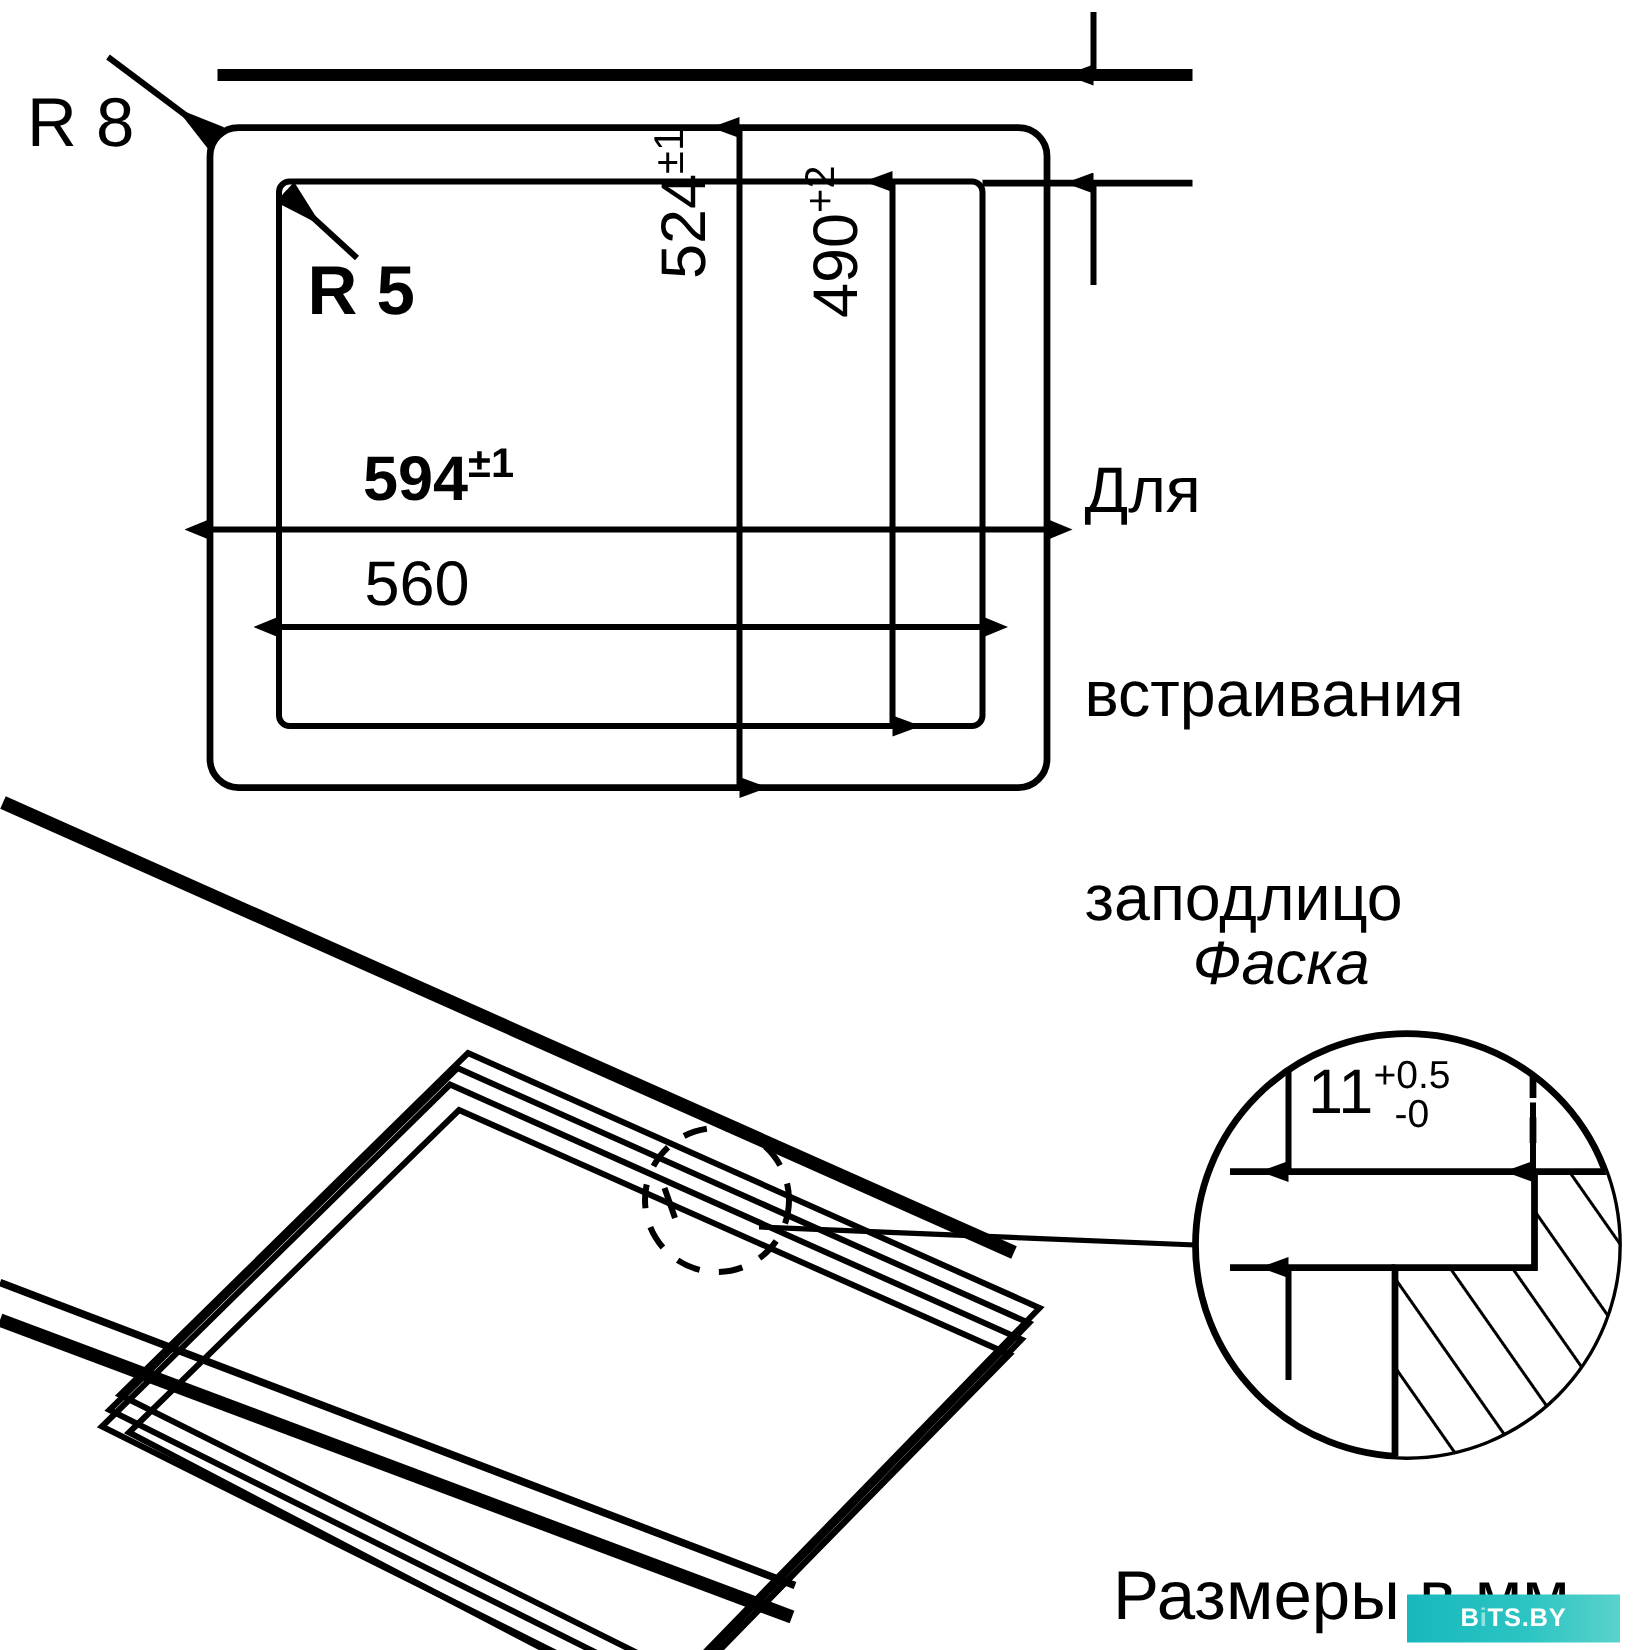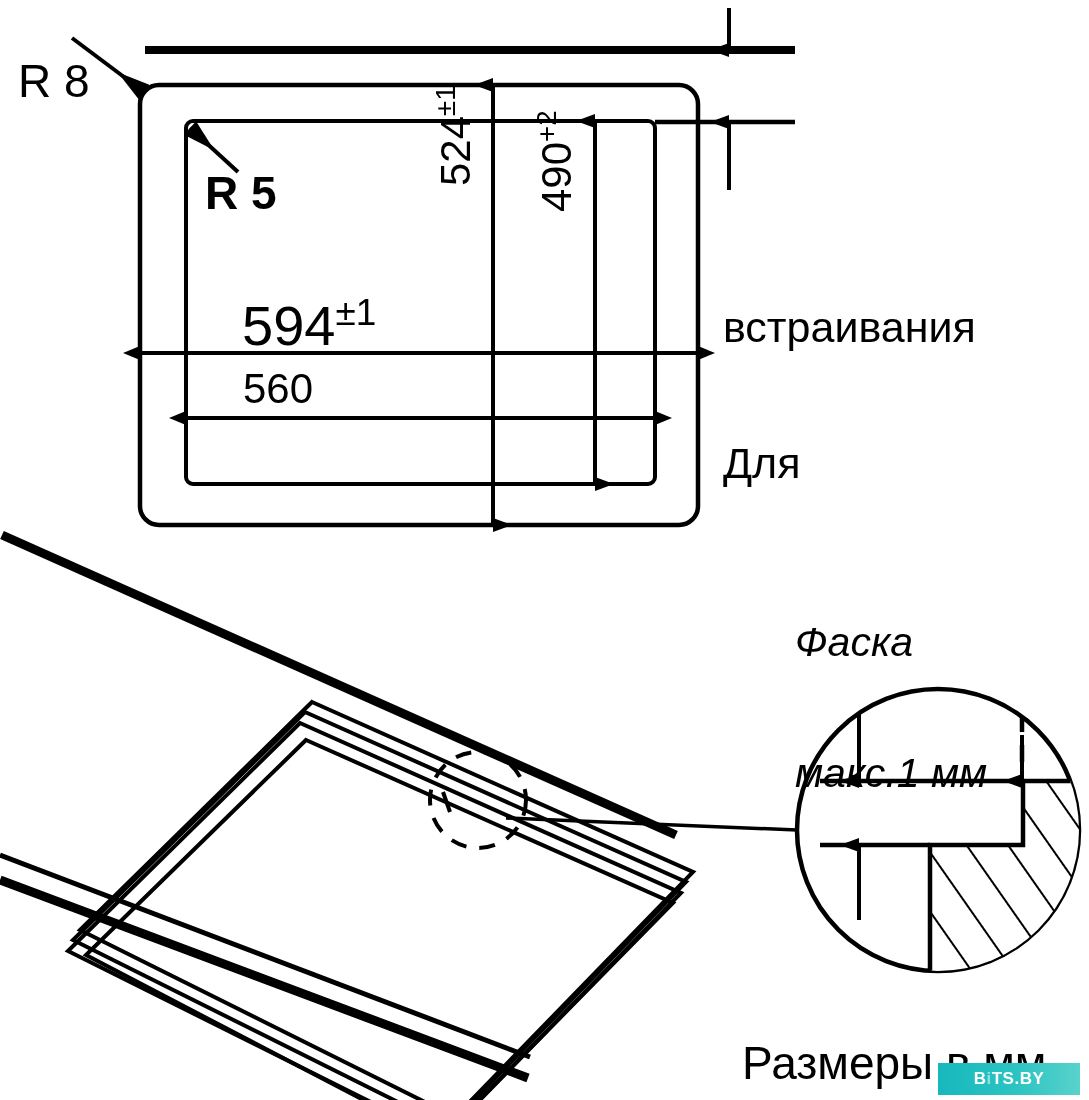--- a/index.html
+++ b/index.html
@@ -32,21 +32,21 @@
     color: #000000;
     font-family: "Liberation Sans", sans-serif;
     white-space: pre;
     line-height: 1.0;
   }
   .lbl-r8      { left: 18px;  top: 58px;  font-size: 46px; }
   .lbl-r5      { left: 205px; top: 170px; font-size: 46px; font-weight: bold; }
   .lbl-min50   { left: 725px; top: 72px;  font-size: 44px; }
   .lbl-flush   { left: 723px; top: 220px; font-size: 43px; }
   .lbl-flush div { margin-bottom: 7px; }
-  .lbl-594     { left: 242px; top: 295px; font-size: 56px; }
+  .lbl-594     { left: 242px; top: 295px; font-size: 42px; font-weight: bold; }
   .lbl-560     { left: 243px; top: 368px; font-size: 42px; }
   .lbl-524     {
     left: 432px; top: 186px; font-size: 42px;
     transform: rotate(-90deg); transform-origin: left top;
   }
   .lbl-490     {
     left: 533px; top: 212px; font-size: 42px;
     transform: rotate(-90deg); transform-origin: left top;
   }
   .lbl-faska   { left: 795px; top: 540px; font-size: 41px; font-style: italic; }
@@ -182,37 +182,38 @@
       </g>
     </g>
   </svg>
 
   <div class="lbl lbl-r8">R 8</div>
 
   <div class="lbl lbl-r5">R 5</div>
 
 
   <div class="lbl lbl-flush">
+    <div>Для</div>
     <div>встраивания</div>
-    <div>Для</div>
+    <div>заподлицо</div>
   </div>
 
   <div class="lbl lbl-594"><span>594</span><span class="sup">±1</span></div>
 
   <div class="lbl lbl-560">560</div>
 
   <div class="lbl lbl-524"><span>524</span><span class="sup">±1</span></div>
 
   <div class="lbl lbl-490"><span>490</span><span class="sup">+2</span></div>
 
   <div class="lbl lbl-faska">
     <div>Фаска</div>
-    <div>макс.1 мм</div>
   </div>
 
+  <div class="lbl lbl-11"><span>11</span><span class="tolstack"><span class="hi">+0.5</span><span class="lo">-0</span></span></div>
 
   <div class="lbl lbl-units">Размеры в мм</div>
 
   <div class="wm">
       <span>B</span>
       <span class="i">i</span>
       <span>TS.BY</span>
     </div>
 
 </div>

